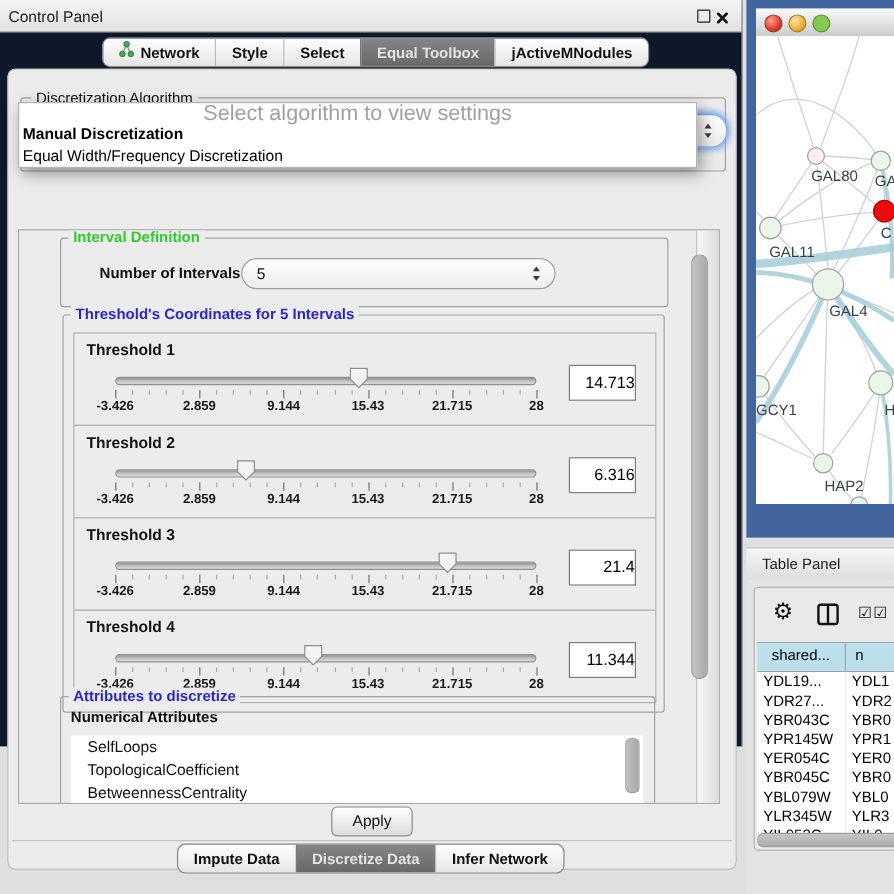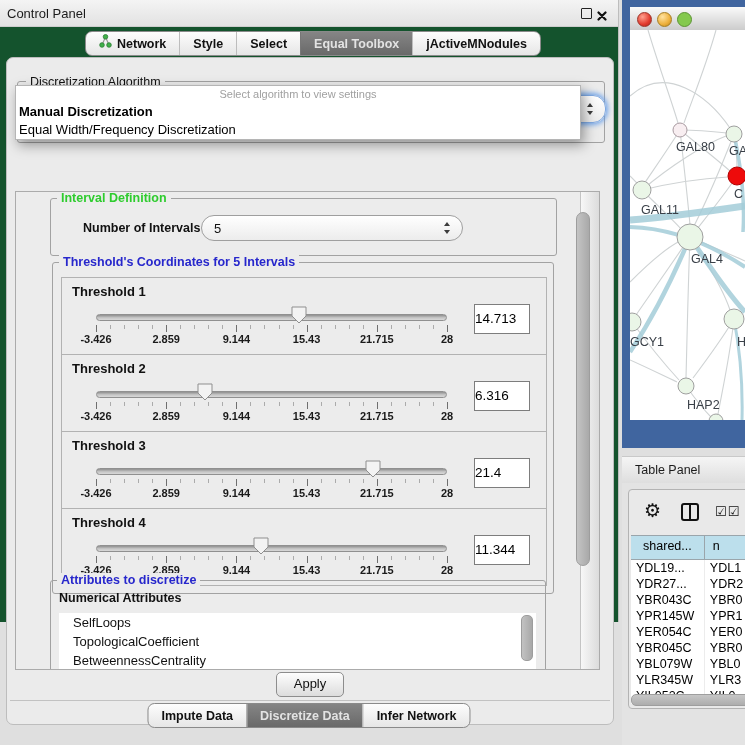--- a/index.html
+++ b/index.html
@@ -4,21 +4,21 @@
 <style>
   html,body{margin:0;padding:0;}
   body{
     width:745px;height:745px;position:relative;overflow:hidden;
     background:#dfdfdf;
     font-family:"Liberation Sans","DejaVu Sans",sans-serif;
     -webkit-font-smoothing:antialiased;
   }
   
   #control-panel{position:absolute;left:0;top:0;width:618px;height:622px;
-    background:#14532d;border-right:1px solid #bdbdbd;}
+    background:#0f172a;border-right:1px solid #bdbdbd;}
   #cp-titlebar{position:absolute;left:0;top:0;right:0;height:26px;
     background:linear-gradient(#f4f4f4,#e2e2e2);border-bottom:1px solid #cdcdcd;}
   #cp-title{position:absolute;left:7px;top:6px;font-size:13px;color:#1b1b1b;}
   .cp-winbtn{position:absolute;top:8px;cursor:default;}
   #float-btn{left:581px;width:9px;height:9px;border:1.5px solid #222;border-radius:1px;}
   #close-btn{left:597px;top:7px;}
 
   
   .tabstrip{position:absolute;display:inline-flex;border:1px solid #8a8a8a;border-radius:7px;
     overflow:hidden;background:linear-gradient(#fdfdfd,#e6e6e6);height:23px;}
@@ -45,21 +45,21 @@
   .spinner{position:absolute;right:11px;top:50%;transform:translateY(-50%);width:7px;height:12px;}
   .spinner i{position:absolute;left:0;width:0;height:0;border-left:3.5px solid transparent;border-right:3.5px solid transparent;}
   .spinner .up{top:0;border-bottom:4.5px solid #3c3c3c;}
   .spinner .dn{bottom:0;border-top:4.5px solid #3c3c3c;}
   #algo-combo{left:18px;top:13px;width:568px;height:26px;border-color:#7fa9e2;
     box-shadow:0 0 5px 2px rgba(95,155,235,.85);}
 
   
   #algo-popup{position:absolute;left:8px;top:27px;width:564px;height:53px;background:#fff;
     border:1px solid #b5b5b5;box-shadow:3px 5px 12px rgba(0,0,0,.38);z-index:40;}
-  #algo-popup .prompt{height:17px;line-height:17px;text-align:center;color:#a0a0a0;font-size:11px;}
+  #algo-popup .prompt{height:17px;line-height:17px;text-align:center;color:#a0a0a0;font-size:18px;}
   #algo-popup .opt{height:18px;line-height:18px;padding-left:3px;font-size:13px;color:#000;}
   #algo-popup .opt.bold{font-weight:bold;}
 
   
   #scrollpane{position:absolute;left:8px;top:133px;width:583px;height:477px;
     border:1px solid #ababab;background:#ececec;overflow:hidden;}
   #scrollpane .glabel{background:#ececec;font-weight:bold;}
   #sp-viewport{position:absolute;left:0;top:0;width:565px;height:477px;overflow:hidden;}
   #sp-vsb{position:absolute;right:0;top:0;width:18px;height:477px;
     background:linear-gradient(90deg,#f7f7f7,#dcdcdc);border-left:1px solid #c4c4c4;}
@@ -74,21 +74,21 @@
   .thumb-zone{position:absolute;left:34px;top:28px;width:351px;height:20px;}
   .thumb{position:absolute;top:0;transform:translateX(-50%);}
   .ticks{position:absolute;left:34px;top:47px;width:351px;height:8px;}
   .ticks i{position:absolute;top:0;width:1px;}
   .ticks .major{height:7px;background:#6f6f6f;}
   .ticks .minor{height:4px;background:#ababab;}
   .scale{position:absolute;left:34px;top:55px;width:351px;height:13px;text-align:right;}
   .scale span{position:absolute;transform:translateX(-50%);font-size:11px;font-weight:bold;color:#1a1a1a;white-space:nowrap;}
   .p0{left:0}.p20{left:20%}.p40{left:40%}.p60{left:60%}.p80{left:80%}.p100{left:100%}
   .valbox{position:absolute;left:412px;top:26px;width:54px;height:28px;background:#fff;
-    border:1px solid #7d7d7d;font-size:13.5px;color:#000;text-align:left;line-height:28px;}
+    border:1px solid #7d7d7d;font-size:13.5px;color:#000;text-align:right;line-height:28px;}
 
   
   #attr-list{position:absolute;left:8px;top:32px;width:477px;height:80px;background:#fff;overflow:hidden;}
   #attr-list .item{height:19px;line-height:19px;padding-left:14px;font-size:13px;color:#111;}
   #attr-vsb{position:absolute;right:3px;top:2px;width:10px;height:44px;border-radius:5px;
     background:linear-gradient(90deg,#c2c2c2,#a8a8a8);border:1px solid #9d9d9d;}
 
   
   #apply-strip{position:absolute;left:1px;right:1px;top:610px;height:32px;display:flex;
     align-items:center;justify-content:center;}

